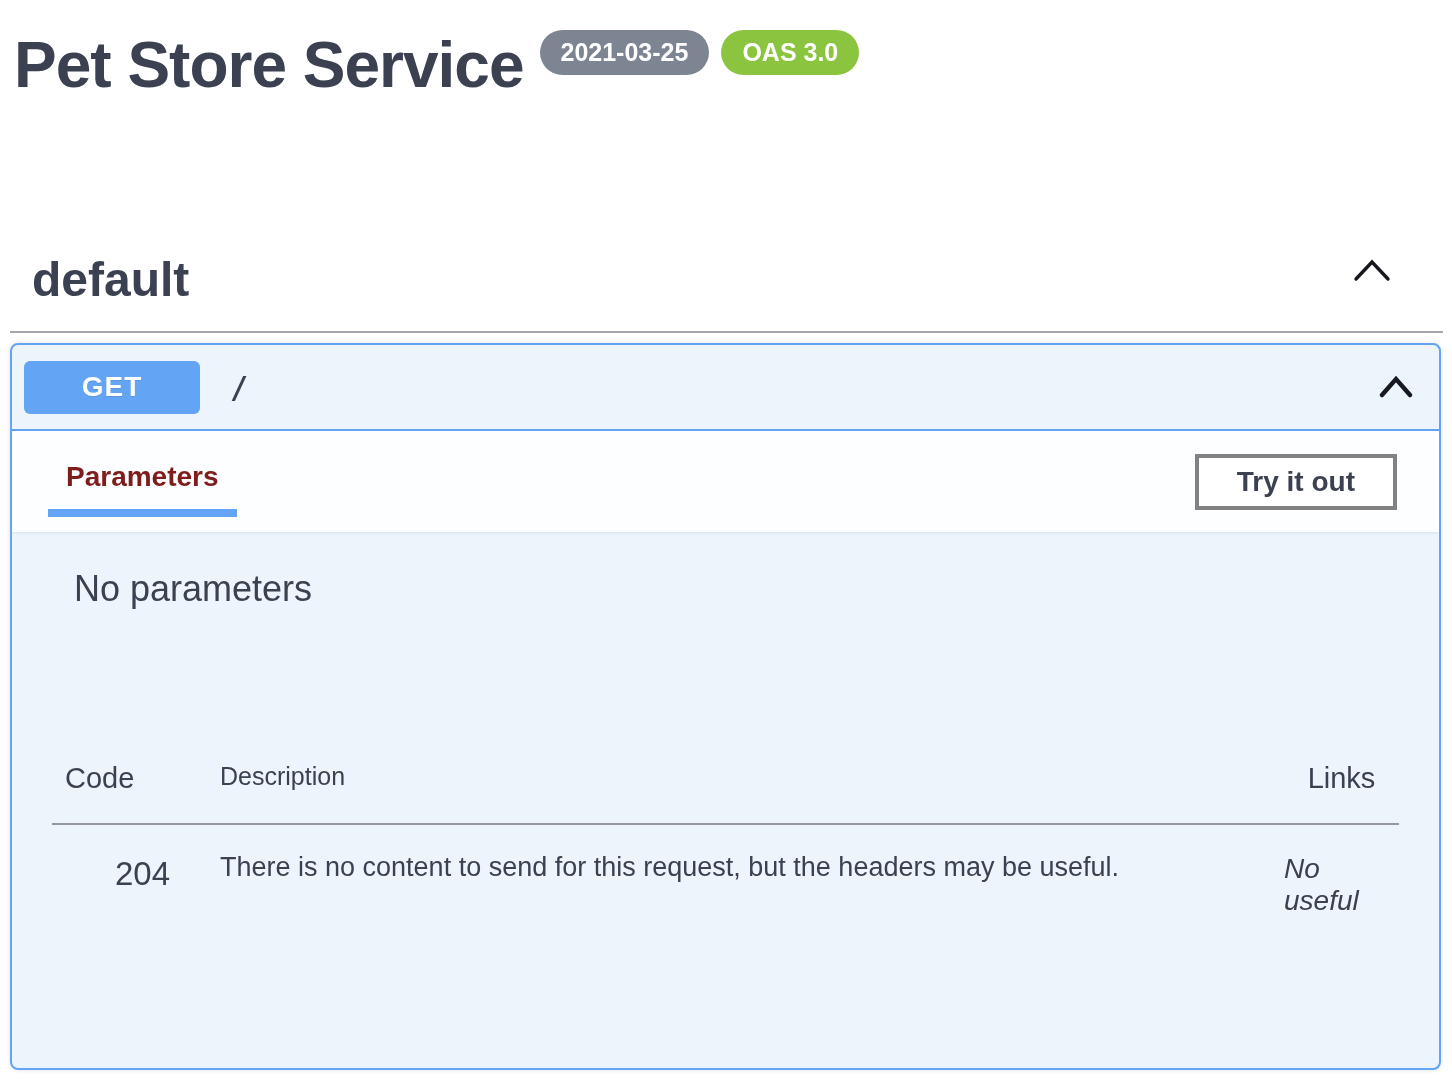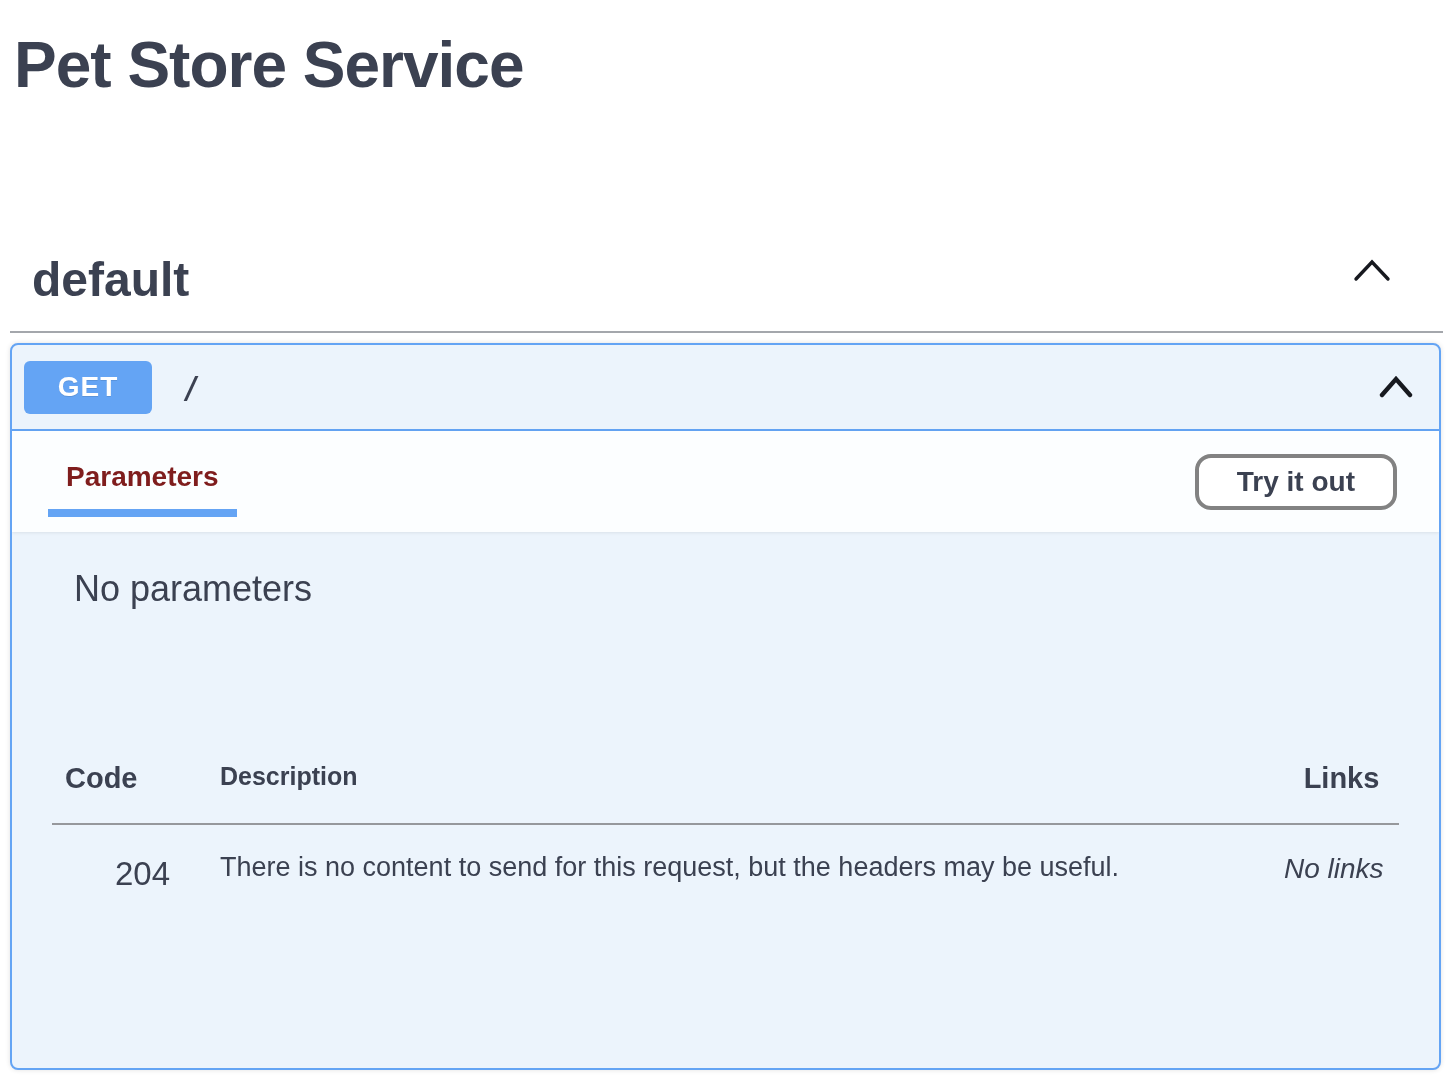--- a/index.html
+++ b/index.html
@@ -76,21 +76,21 @@
   .op-summary {
     height: 86px;
     flex: 0 0 auto;
     display: flex;
     align-items: center;
     border-bottom: 2px solid #64a4f4;
     padding-left: 12px;
     cursor: pointer;
   }
   .method-badge {
-    width: 128px; height: 53px;
+    width: 176px; height: 53px;
     background: #64a4f4;
     border: none;
     border-radius: 6px;
     color: #ffffff;
     font-family: "Liberation Sans", sans-serif;
     font-size: 28px;
     font-weight: bold;
     letter-spacing: 1px;
     text-shadow: 0 1px 0 rgba(0,0,0,.1);
     cursor: pointer;
@@ -138,21 +138,21 @@
     content: "";
     position: absolute;
     left: 0; right: 0;
     bottom: -24px;
     height: 8px;
     background: #64a4f4;
   }
   .tryout-btn {
     background: #ffffff;
     border: 4px solid #828282;
-    border-radius: 16px;
+    border-radius: 0;
     padding: 8px 38px;
     font-family: "Liberation Sans", sans-serif;
     font-size: 28px;
     font-weight: bold;
     color: #3b4151;
     cursor: pointer;
   }
 
   .no-params-section {
     flex: 0 0 auto;
@@ -165,21 +165,21 @@
     flex: 1 1 auto;
     padding: 34px 40px 0 40px;
   }
   table.responses-table {
     width: 100%;
     border-collapse: collapse;
   }
   .responses-table th {
     text-align: left;
     vertical-align: top;
-    font-weight: bold;
+    font-weight: normal;
     color: #3b4151;
     padding: 6px 0 28px 0;
     border-bottom: 2px solid #96989c;
   }
   .responses-table th.col-code  { width: 168px; font-size: 29px; padding-left: 13px; }
   .responses-table th.col-desc  { font-size: 25px; }
   .responses-table th.col-links { width: 115px; font-size: 29px; text-align: center; }
   .responses-table td {
     vertical-align: top;
     color: #3b4151;
@@ -189,20 +189,24 @@
   .responses-table td.cell-desc  { font-size: 27px; padding-top: 27px; }
   .responses-table td.cell-links { font-size: 28px; font-style: italic; padding-top: 28px; }
 
   .chev { display: block; }
 </style>
 </head>
 <body>
 
 <div class="info-header">
   <h1 class="app-title">Pet Store Service</h1>
+  <span class="badges">
+    <span class="badge version">2021-03-25</span>
+    <span class="badge oas">OAS 3.0</span>
+  </span>
 </div>
 
 <div class="tag-header">
   <span class="tag-name">default</span>
   <button class="tag-collapse">
     <svg class="chev" width="38" height="24" viewBox="0 0 38 24">
       <path d="M3 21 L19 4 L35 21" fill="none" stroke="#17191f" stroke-width="3.4" stroke-linecap="round"></path>
     </svg>
   </button>
 </div>
@@ -238,19 +242,19 @@
         <tr>
           <th class="col-code">Code</th>
           <th class="col-desc">Description</th>
           <th class="col-links">Links</th>
         </tr>
       </thead>
       <tbody>
         <tr>
           <td class="cell-code">204</td>
           <td class="cell-desc">There is no content to send for this request, but the headers may be useful.</td>
-          <td class="cell-links">No links</td>
+          <td class="cell-links">No useful</td>
         </tr>
       </tbody>
     </table>
   </div>
 
 </div>
 
 </body></html>

